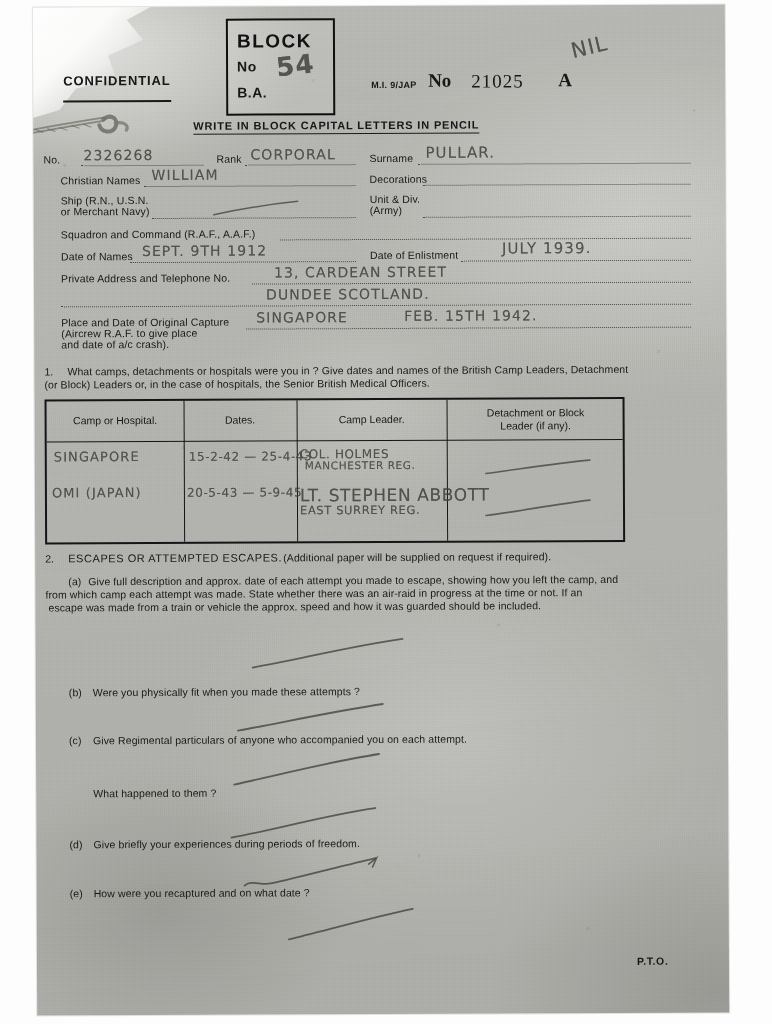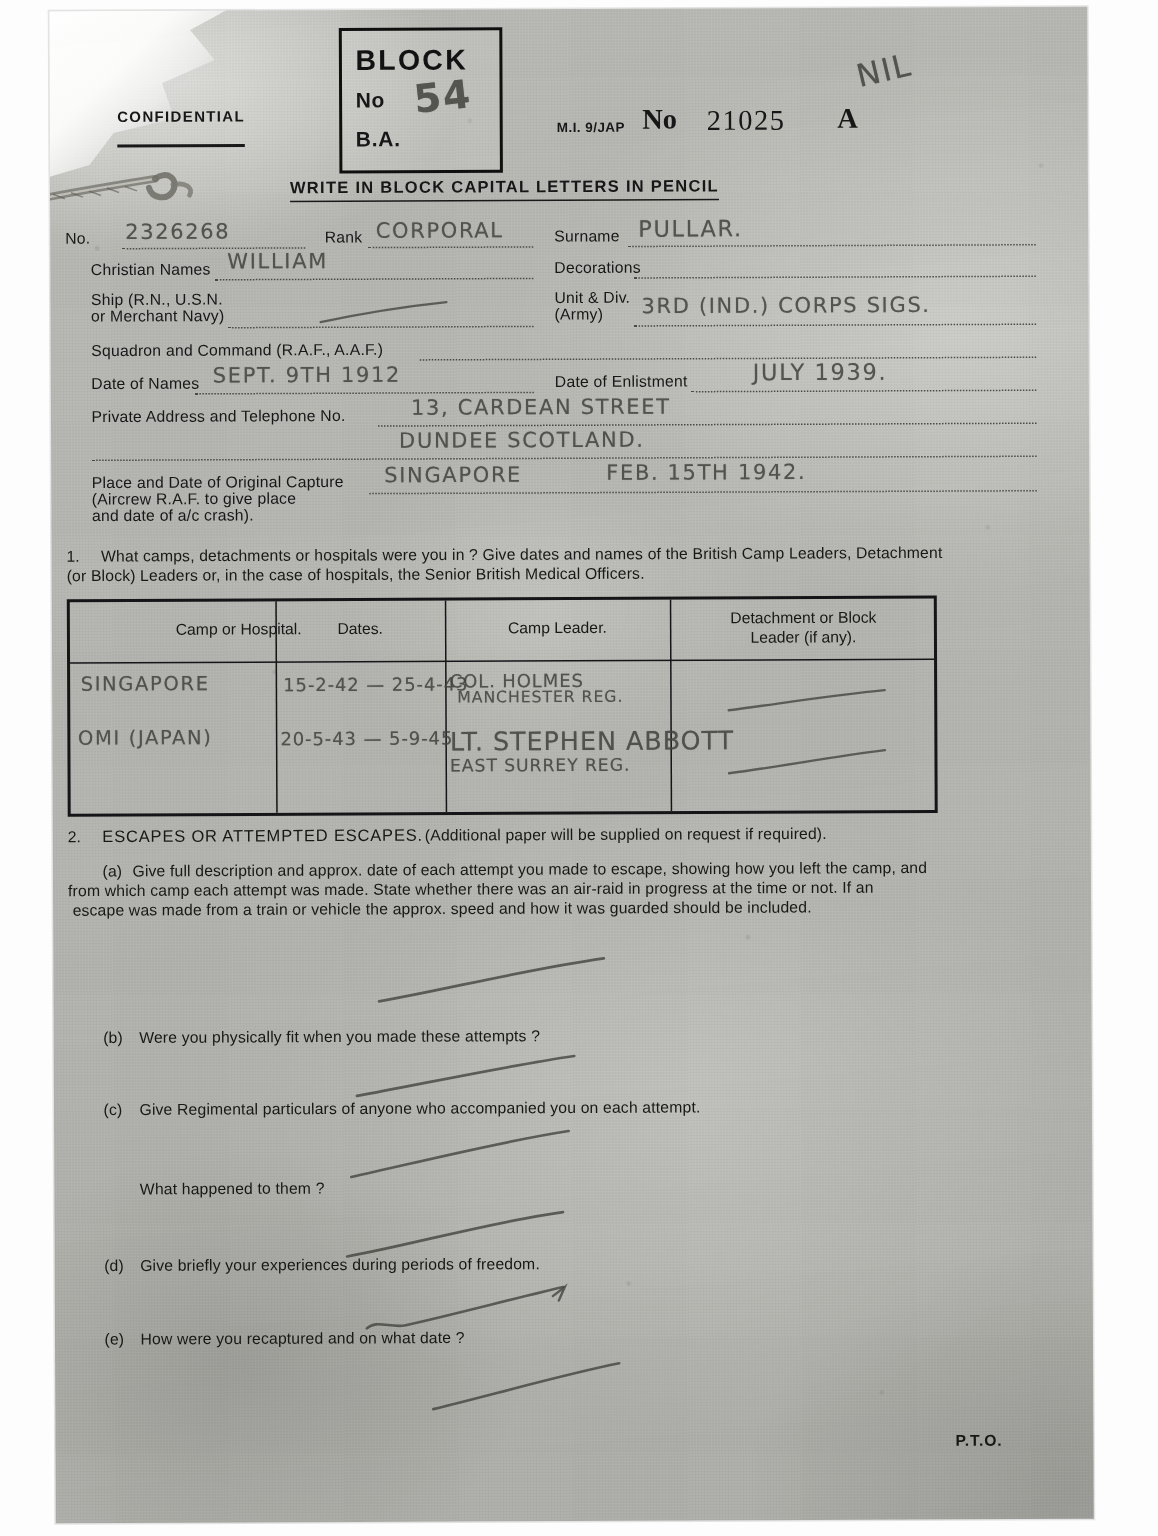--- a/index.html
+++ b/index.html
@@ -64,22 +64,22 @@
   #ink{
     position:absolute;inset:0;
     color:#1a1a18;
     filter:contrast(1.02);
   }
   .blk{position:absolute;}
 
   
   .pr{font-family:"Liberation Sans",sans-serif;color:#19191a;}
   .confidential{
-    font-size:10px;font-weight:700;letter-spacing:.9px;
-    border-bottom:2px solid #1b1b1b;padding-bottom:12px;margin-left:15px;
+    font-size:13px;font-weight:700;letter-spacing:.9px;
+    border-bottom:2px solid #1b1b1b;padding-bottom:12px;
   }
   .mi-label{font-size:9px;font-weight:700;letter-spacing:.3px;}
   .mi-no{font-family:"Liberation Serif",serif;font-size:19px;font-weight:700;}
   .mi-num{font-family:"Liberation Serif",serif;font-size:19px;letter-spacing:1px;}
   .mi-a{font-family:"Liberation Serif",serif;font-size:19px;font-weight:700;}
 
   .stampbox{
     border:2.5px solid #111;width:105px;height:93px;
     background:rgba(255,255,255,.10);
   }
@@ -213,21 +213,20 @@
       <div class="rule" style="left:118px;top:211px;width:204px;"></div>
       <div class="stroke" style="left:178px;top:192px;">
         <svg width="90" height="18">
             <path d="M2,16 C26,11 56,6 86,3" stroke-width="1.5"></path>
           </svg>
       </div>
 
       <div class="blk pr fl2" style="left:336px;top:188px;">Unit &amp; Div.</div>
       <div class="blk pr fl2" style="left:336px;top:199px;">(Army)</div>
       <div class="rule" style="left:389px;top:211px;width:268px;"></div>
-      <div class="blk hw" style="left:394px;top:191px;font-size:14px;">3RD (IND.) CORPS SIGS.</div>
 
       <div class="blk pr fl" style="left:27px;top:221px;">Squadron and Command (R.A.F., A.A.F.)</div>
       <div class="rule" style="left:246px;top:233px;width:411px;"></div>
       <div class="blk hw" style="left:252px;top:215px;font-size:14px;"></div>
 
       <div class="blk pr fl" style="left:27px;top:243px;">Date of Names</div>
       <div class="rule" style="left:96px;top:255px;width:226px;"></div>
       <div class="blk hw" style="left:108px;top:236px;font-size:14px;">SEPT. 9TH 1912</div>
 
       <div class="blk pr fl" style="left:336px;top:243px;">Date of Enlistment</div>
@@ -251,21 +250,21 @@
       <div class="blk qnum" style="left:10px;top:358px;">1.</div>
       <div class="blk q" style="left:33px;top:358px;width:630px;">What camps, detachments or hospitals were you in ?   Give dates and names of the British Camp Leaders, Detachment</div>
       <div class="blk q" style="left:10px;top:371px;width:630px;">(or Block) Leaders or, in the case of hospitals, the Senior British Medical Officers.</div>
 
       <div class="tbl" style="left:10px;top:392px;width:580px;height:145px;">
         <div class="vline" style="left:137px;"></div>
         <div class="vline" style="left:250px;"></div>
         <div class="vline" style="left:400px;"></div>
         <div class="hline" style="top:40px;"></div>
 
-        <div class="th" style="left:0;top:13px;width:137px;padding-left:44px;">Camp or Hospital.</div>
+        <div class="th" style="left:0;top:13px;width:137px;">Camp or Hospital.</div>
         <div class="th" style="left:137px;top:13px;width:113px;">Dates.</div>
         <div class="th" style="left:250px;top:13px;width:150px;">Camp Leader.</div>
         <div class="th" style="left:400px;top:7px;width:178px;">Detachment or Block</div>
         <div class="th" style="left:400px;top:20px;width:178px;">Leader (if any).</div>
 
         <div class="blk hw" style="left:7px;top:48px;font-size:13px;">SINGAPORE</div>
         <div class="blk hw sm" style="left:142px;top:49px;font-size:12px;">15-2-42 — 25-4-43</div>
         <div class="blk hw sm" style="left:253px;top:47px;font-size:12px;">COL. HOLMES</div>
         <div class="blk hw sm" style="left:258px;top:59px;font-size:10.5px;">MANCHESTER REG.</div>
         <div class="stroke" style="left:437px;top:58px;">

